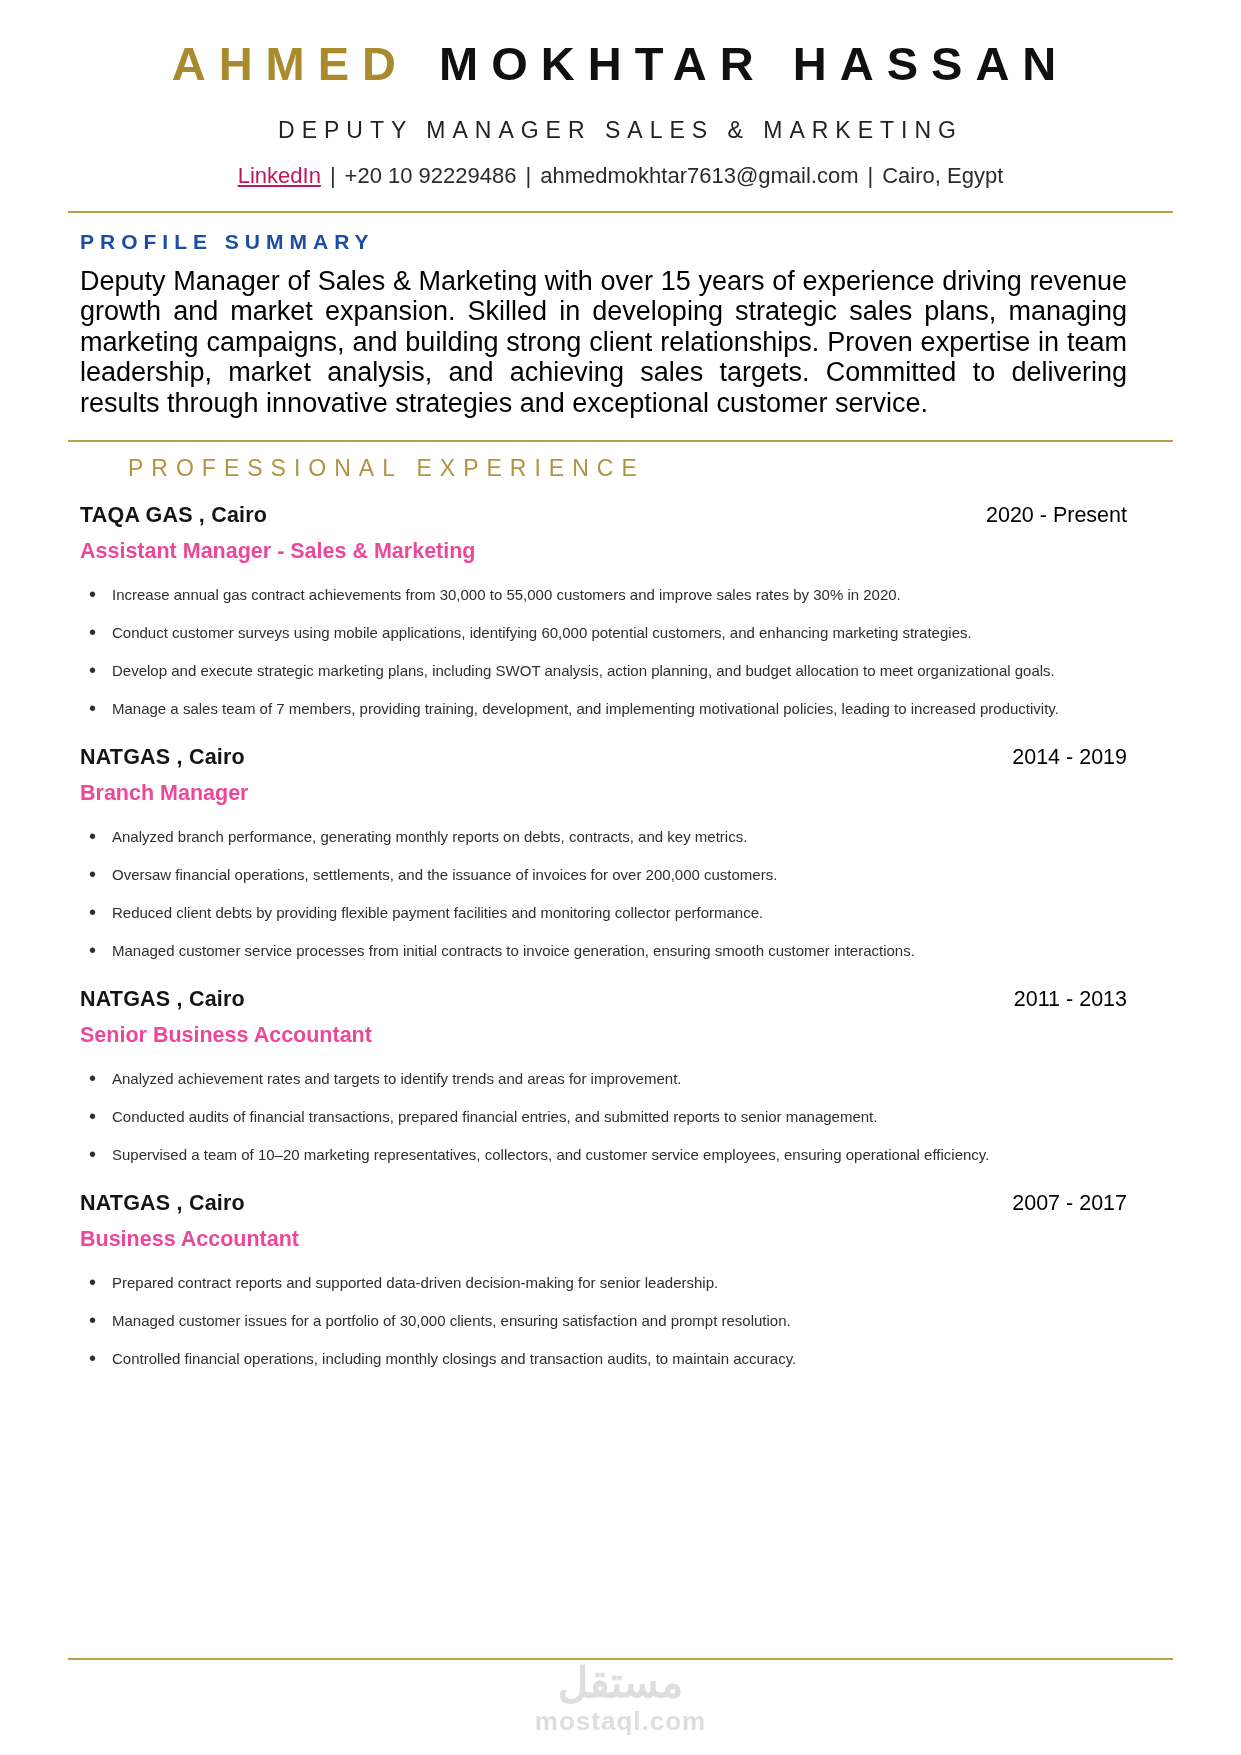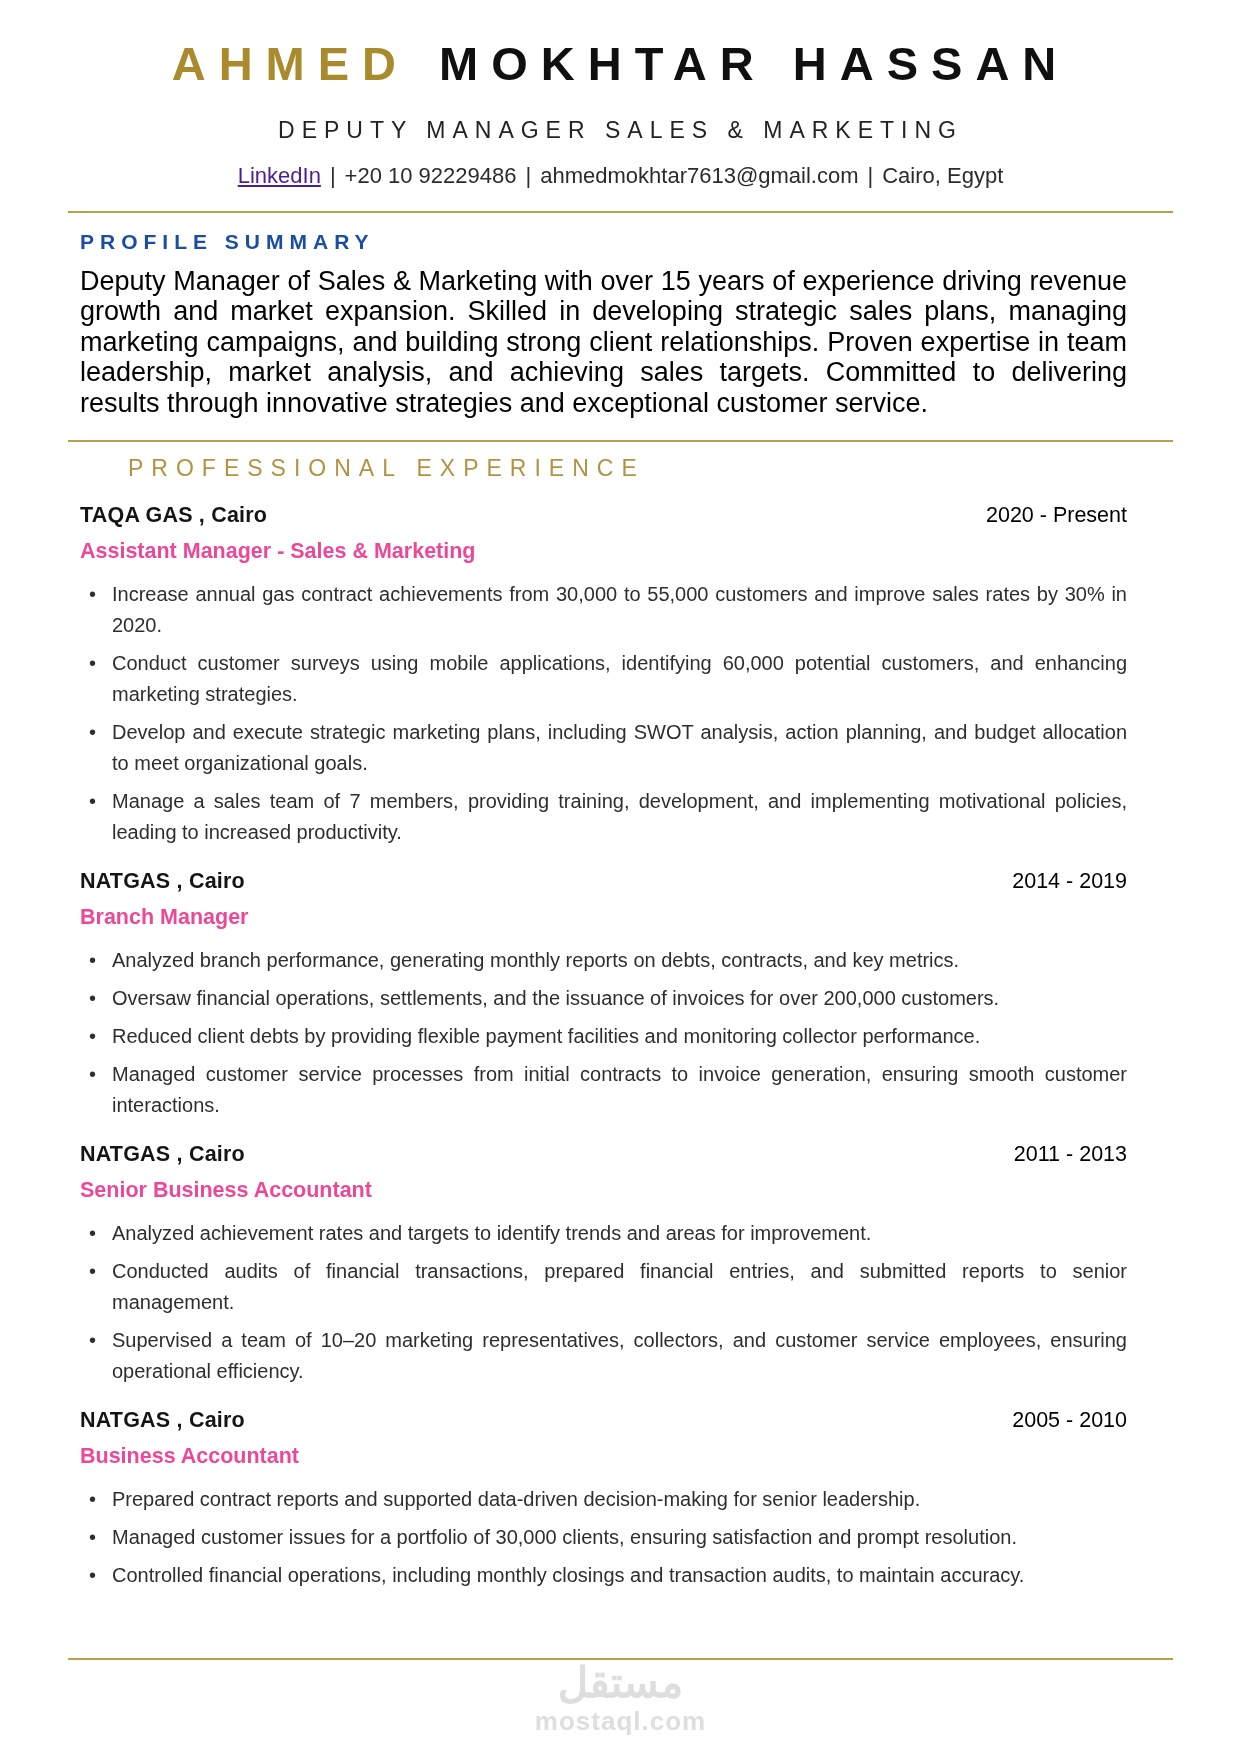--- a/index.html
+++ b/index.html
@@ -33,21 +33,21 @@
     font-weight: 400;
     letter-spacing: 7px;
     color: #232323;
   }
   .contact {
     margin-top: 19px;
     text-align: center;
     font-size: 22px;
     color: #2b2b2b;
   }
-  .contact a { color: #4c1d95; text-decoration: underline; cursor: pointer; }
+  .contact a { color: #be185d; text-decoration: underline; cursor: pointer; }
   .contact .sep { margin: 0 9px; }
 
   
   .rule {
     border: none;
     border-top: 2px solid #b9a14a;
     margin-top: 22px;
   }
 
   
@@ -91,21 +91,21 @@
   .role {
     margin-top: 11px;
     font-size: 21.5px;
     font-weight: 700;
     color: #ec4899;
   }
   ul.bullets { margin-top: 15px; list-style: none; }
   ul.bullets li {
     position: relative;
     padding-left: 32px;
-    font-size: 20px;
+    font-size: 15px;
     line-height: 31px;
     text-align: justify;
     color: #2e2e2e;
     margin-bottom: 7px;
   }
   ul.bullets li::before {
     content: "\2022";
     position: absolute;
     left: 9px;
     top: 0;
@@ -209,21 +209,21 @@
       <ul class="bullets">
         <li>Analyzed achievement rates and targets to identify trends and areas for improvement.</li>
         <li>Conducted audits of financial transactions, prepared financial entries, and submitted reports to senior management.</li>
         <li>Supervised a team of 10–20 marketing representatives, collectors, and customer service employees, ensuring operational efficiency.</li>
       </ul>
     </div>
 
     <div class="job">
       <div class="job-head">
         <span class="company">NATGAS , Cairo</span>
-        <span class="dates">2005 - 2010</span>
+        <span class="dates">2007 - 2017</span>
       </div>
       <div class="role">Business Accountant</div>
       <ul class="bullets">
         <li>Prepared contract reports and supported data-driven decision-making for senior leadership.</li>
         <li>Managed customer issues for a portfolio of 30,000 clients, ensuring satisfaction and prompt resolution.</li>
         <li>Controlled financial operations, including monthly closings and transaction audits, to maintain accuracy.</li>
       </ul>
     </div>
   </section>
 </div>

